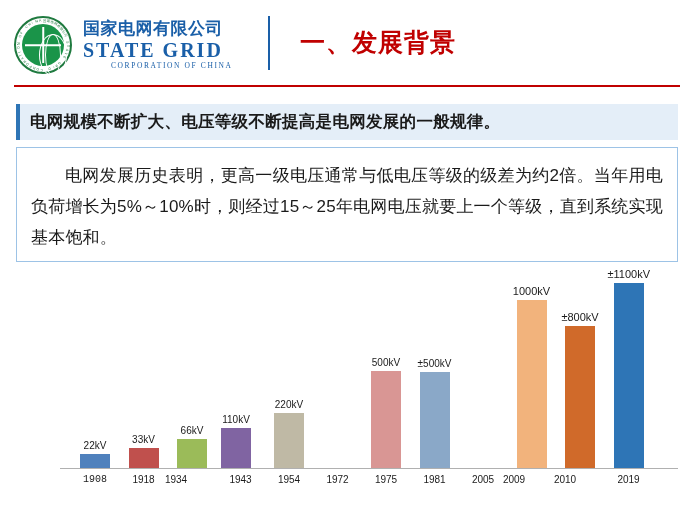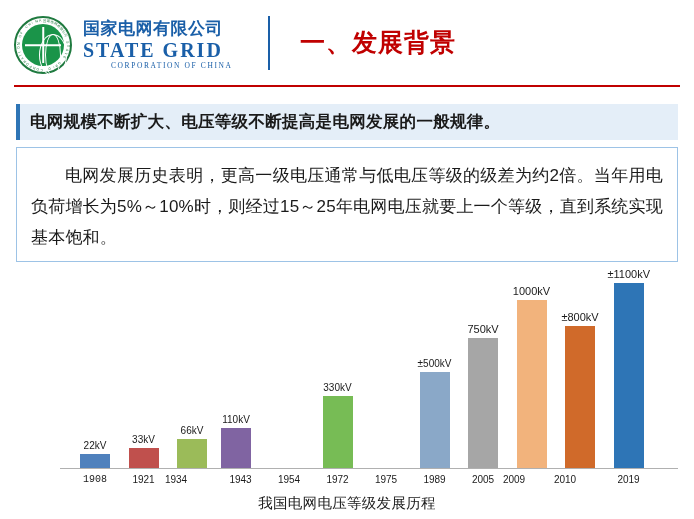--- a/index.html
+++ b/index.html
@@ -346,58 +346,57 @@
     <div class="axis-line"></div>
   <div class="bar-slot" style="left: 14px;">
         <div class="bar-label">22kV</div>
         <div class="bar" style="height: 14px; background: rgb(79, 129, 189);"></div>
       </div>
       <div class="tick-label" style="left: 14px; font-family: Liberation Mono, monospace;">1908</div>
       <div class="bar-slot" style="left: 62.5px;">
         <div class="bar-label">33kV</div>
         <div class="bar" style="height: 20px; background: rgb(192, 80, 77);"></div>
       </div>
-      <div class="tick-label" style="left: 62.5px;">1921</div>
+      <div class="tick-label" style="left: 62.5px;">1918</div>
       <div class="bar-slot" style="left: 111px;">
         <div class="bar-label">66kV</div>
         <div class="bar" style="height: 29px; background: rgb(155, 187, 89);"></div>
       </div>
       <div class="tick-label" style="left: 95px;">1934</div>
       <div class="bar-slot" style="left: 155px;">
         <div class="bar-label">110kV</div>
         <div class="bar" style="height: 40px; background: rgb(128, 100, 162);"></div>
       </div>
       <div class="tick-label" style="left: 159.5px;">1943</div>
+      <div class="bar-slot" style="left: 208px;">
+        <div class="bar-label">220kV</div>
+        <div class="bar" style="height: 55px; background: rgb(191, 185, 165);"></div>
+      </div>
       <div class="tick-label" style="left: 208px;">1954</div>
-      <div class="bar-slot" style="left: 256.5px;">
-        <div class="bar-label">330kV</div>
-        <div class="bar" style="height: 72px; background: rgb(119, 188, 85);"></div>
-      </div>
       <div class="tick-label" style="left: 256.5px;">1972</div>
+      <div class="bar-slot" style="left: 305px;">
+        <div class="bar-label">500kV</div>
+        <div class="bar" style="height: 97px; background: rgb(217, 150, 148);"></div>
+      </div>
       <div class="tick-label" style="left: 305px;">1975</div>
       <div class="bar-slot" style="left: 353.5px;">
         <div class="bar-label">±500kV</div>
         <div class="bar" style="height: 96px; background: rgb(138, 168, 200);"></div>
       </div>
-      <div class="tick-label" style="left: 353.5px;">1989</div>
-      <div class="bar-slot" style="left: 402px;">
-        <div class="bar-label big">750kV</div>
-        <div class="bar" style="height: 130px; background: rgb(166, 166, 166);"></div>
-      </div>
+      <div class="tick-label" style="left: 353.5px;">1981</div>
       <div class="tick-label" style="left: 402px;">2005</div>
       <div class="bar-slot" style="left: 450.5px;">
         <div class="bar-label big">1000kV</div>
         <div class="bar" style="height: 168px; background: rgb(242, 179, 124);"></div>
       </div>
       <div class="tick-label" style="left: 433px;">2009</div>
       <div class="bar-slot" style="left: 499px;">
         <div class="bar-label big">±800kV</div>
         <div class="bar" style="height: 142px; background: rgb(208, 106, 42);"></div>
       </div>
       <div class="tick-label" style="left: 484px;">2010</div>
       <div class="bar-slot" style="left: 547.5px;">
         <div class="bar-label big">±1100kV</div>
         <div class="bar" style="height: 185px; background: rgb(46, 117, 182);"></div>
       </div>
       <div class="tick-label" style="left: 547.5px;">2019</div>
     </div>
-  <div class="chart-caption">我国电网电压等级发展历程</div>
 </div>
 
 </body></html>

